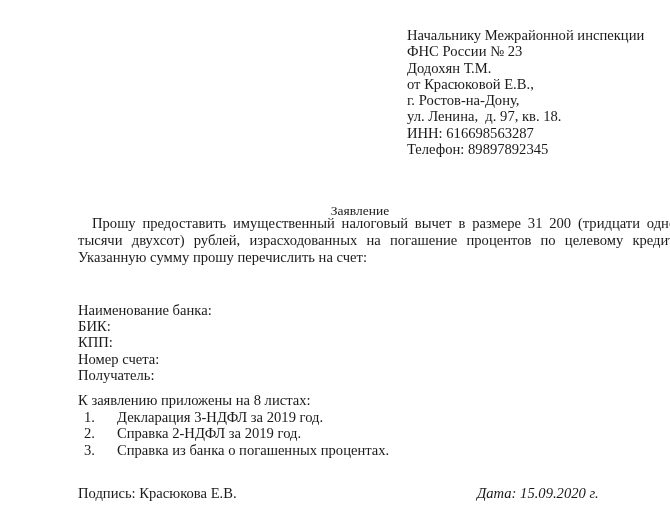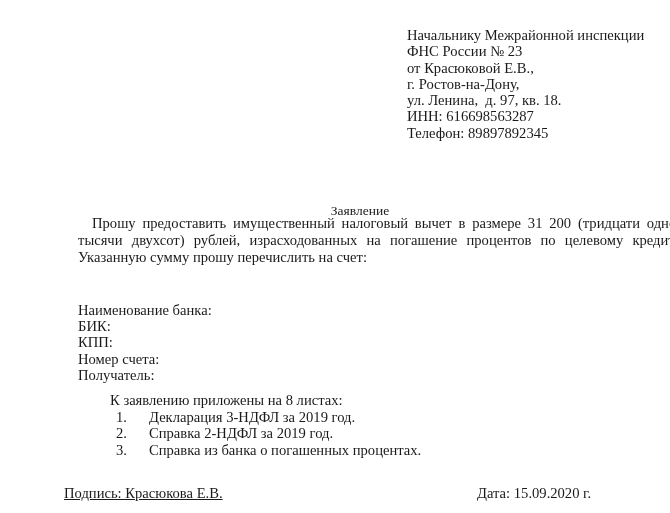--- a/index.html
+++ b/index.html
@@ -6,33 +6,34 @@
   body {
     width: 670px; height: 513px; background: #ffffff; position: relative; overflow: hidden;
     font-family: "Liberation Serif", "DejaVu Serif", serif; color: #1a1a1a; font-size: 14.6px;
   }
   .addressee { position: absolute; left: 407px; top: 27px; line-height: 16.3px; }
   .addressee div { white-space: nowrap; }
   .title { position: absolute; left: 0; width: 720px; top: 203px; text-align: center; font-size: 13.5px; }
   .body-para { position: absolute; left: 78px; width: 606px; top: 215px; line-height: 17px; text-align: justify; text-align-last: left; }
   .body-para .indent { display: inline-block; width: 14px; }
   .bank { position: absolute; left: 78px; top: 266px; line-height: 16.2px; margin-top: 36px; }
-  .attach { position: absolute; left: 78px; top: 392px; line-height: 16.5px; margin-left: 32px; }
+  .attach { position: absolute; left: 78px; top: 392px; line-height: 16.5px; }
   .attach-item { display: flex; }
   .attach-num { width: 22px; padding-left: 6px; }
   .attach-text { padding-left: 11px; text-align: right; }
-  .footer-sign { position: absolute; left: 64px; top: 485px; text-decoration: underline; }
-  .footer-date { position: absolute; left: 477px; top: 485px; }
+  .footer-sign { position: absolute; left: 78px; top: 485px; }
+  .footer-date { position: absolute; left: 477px; top: 485px; font-style: italic; }
 </style>
 </head>
 <body>
 
 <div class="addressee">
   <div>Начальнику Межрайонной инспекции</div>
   <div>ФНС России № 23</div>
+  <div>Додохян Т.М.</div>
   <div>от Красюковой Е.В.,</div>
   <div>г. Ростов-на-Дону,</div>
   <div style="white-space:pre">ул. Ленина,  д. 97, кв. 18.</div>
   <div>ИНН: 616698563287</div>
   <div>Телефон: 89897892345</div>
 </div>
 
 <div class="title">Заявление</div>
 
 <div class="body-para"><span class="indent"></span><span>Прошу предоставить имущественный налоговый вычет в размере 31 200 (тридцати одной тысячи двухсот) рублей, израсходованных на погашение процентов по целевому кредиту. Указанную сумму прошу перечислить на счет:</span></div>

